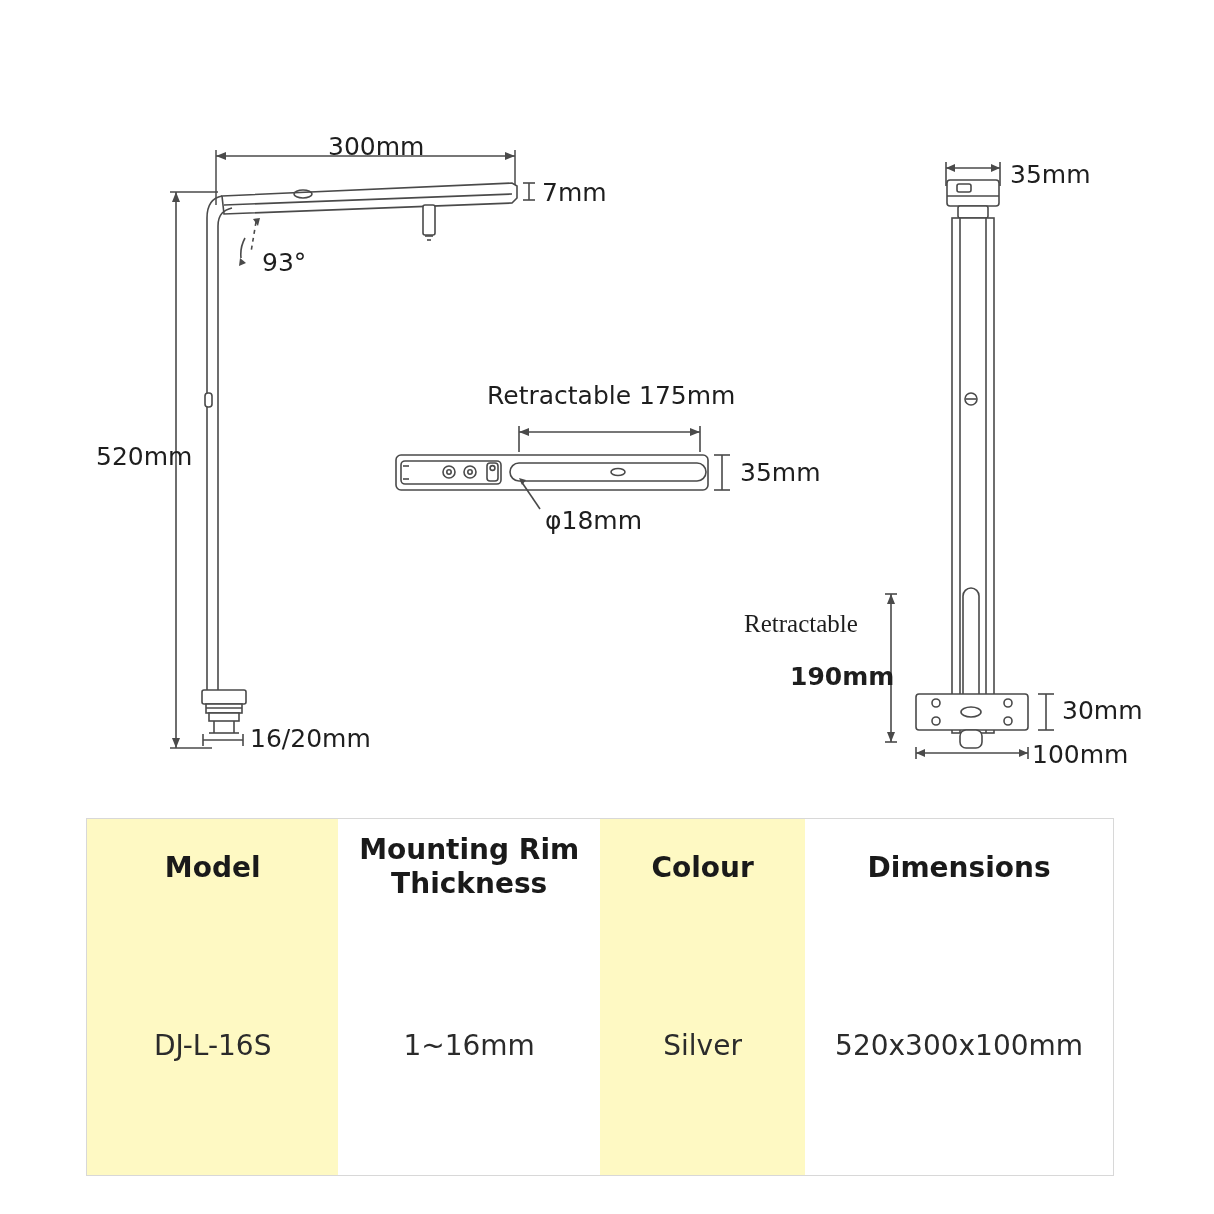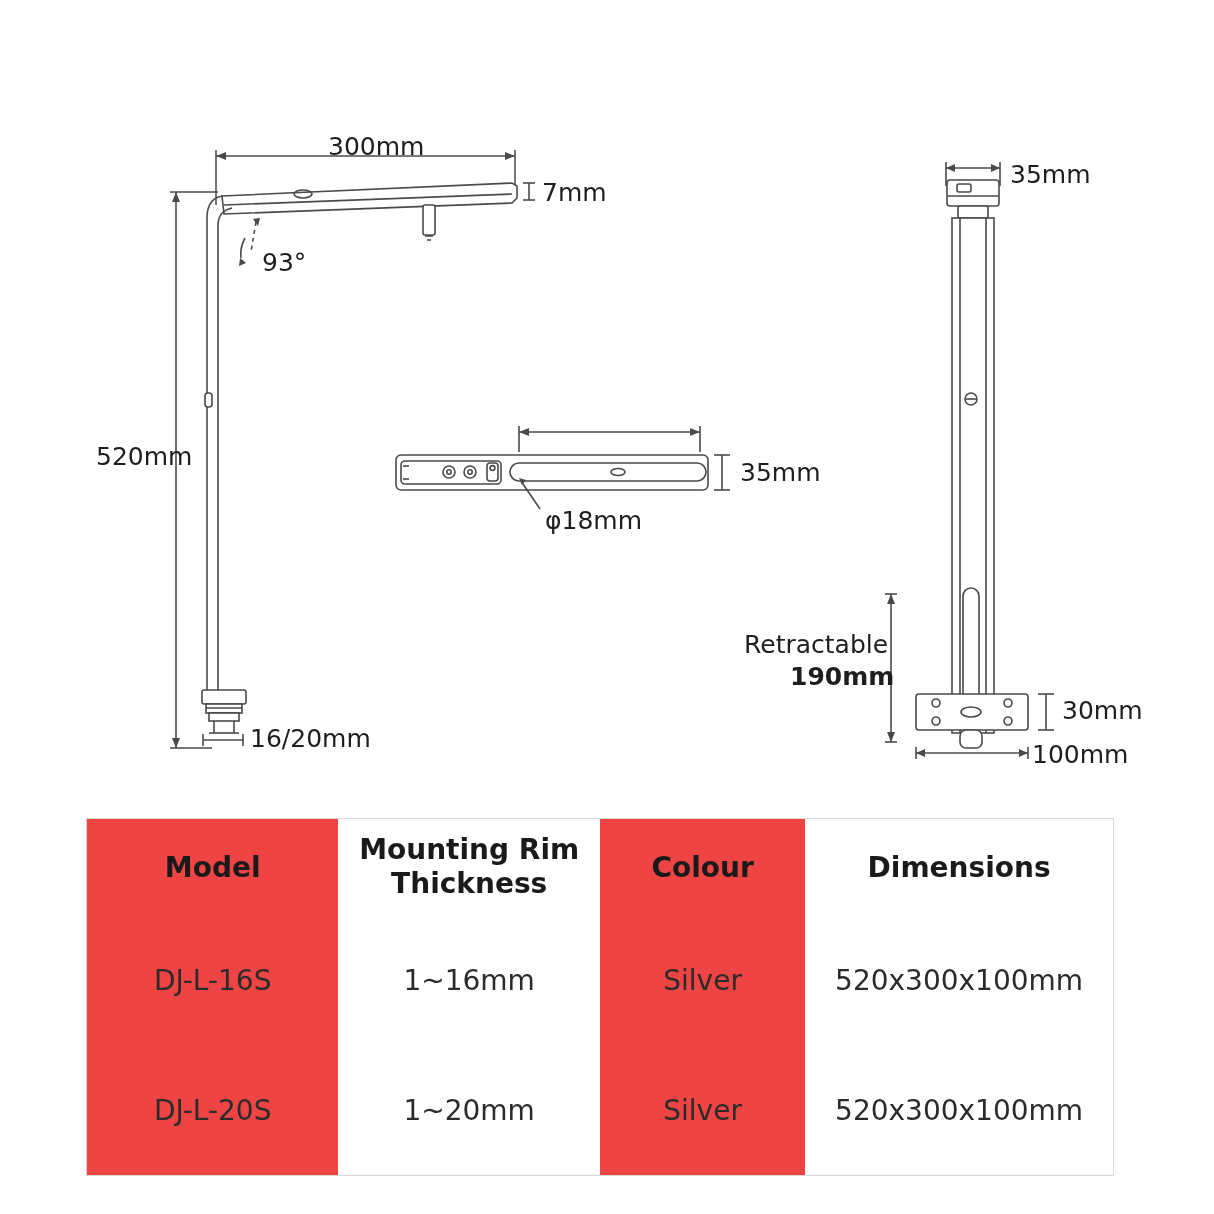--- a/index.html
+++ b/index.html
@@ -55,21 +55,21 @@
     color: #2b2b2b;
     padding: 0;
   }
   .spec-table thead th {
     font-weight: bold;
     font-size: 28px;
     height: 96px;
     color: #1a1a1a;
   }
   .spec-table tbody td { height: 61px; font-size: 28px; }
-  .col-shade { background: #ef4444; }
+  .col-shade { background: #fef9c3; }
   .col-plain { background: #ffffff; }
 
   .headline-2 { line-height: 1.22; }
 </style>
 </head>
 <body>
 
 <div class="stage">
 
   <svg width="1214" height="800" viewBox="0 0 1214 800" style="position:absolute;left:0;top:0;">
@@ -232,30 +232,31 @@
   </svg>
 
   <div class="dim-label" style="left:328px; top:132px;">300mm</div>
 
   <div class="dim-label" style="left:542px; top:178px;">7mm</div>
 
   <div class="dim-label" style="left:262px; top:248px;">93°</div>
 
   <div class="dim-label" style="left:96px; top:442px;">520mm</div>
 
+  <div class="dim-label" style="left:487px; top:381px;">Retractable 175mm</div>
 
   <div class="dim-label" style="left:740px; top:458px;">35mm</div>
 
   <div class="dim-label" style="left:545px; top:506px;text-align:right;">φ18mm</div>
 
   <div class="dim-label" style="left:250px; top:724px;">16/20mm</div>
 
   <div class="dim-label" style="left:1010px; top:160px;">35mm</div>
 
-  <div class="dim-label" style="left:744px; top:630px;">Retractable</div>
+  <div class="dim-label" style="left:744px; top:610px;font-family:Liberation Serif, serif;">Retractable</div>
   <div class="dim-label" style="left:790px; top:662px;font-weight:bold;">190mm</div>
 
   <div class="dim-label" style="left:1062px; top:696px;">30mm</div>
 
   <div class="dim-label" style="left:1032px; top:740px;">100mm</div>
 </div>
 
 <div class="spec-table">
   <table>
     <colgroup>
@@ -277,21 +278,15 @@
         <th class="col-plain">Dimensions</th>
       </tr>
     </thead>
     <tbody>
       <tr>
         <td class="col-shade">DJ-L-16S</td>
         <td class="col-plain">1~16mm</td>
         <td class="col-shade">Silver</td>
         <td class="col-plain">520x300x100mm</td>
       </tr>
-      <tr>
-        <td class="col-shade">DJ-L-20S</td>
-        <td class="col-plain">1~20mm</td>
-        <td class="col-shade">Silver</td>
-        <td class="col-plain">520x300x100mm</td>
-      </tr>
     </tbody>
   </table>
 </div>
 
 </body></html>

